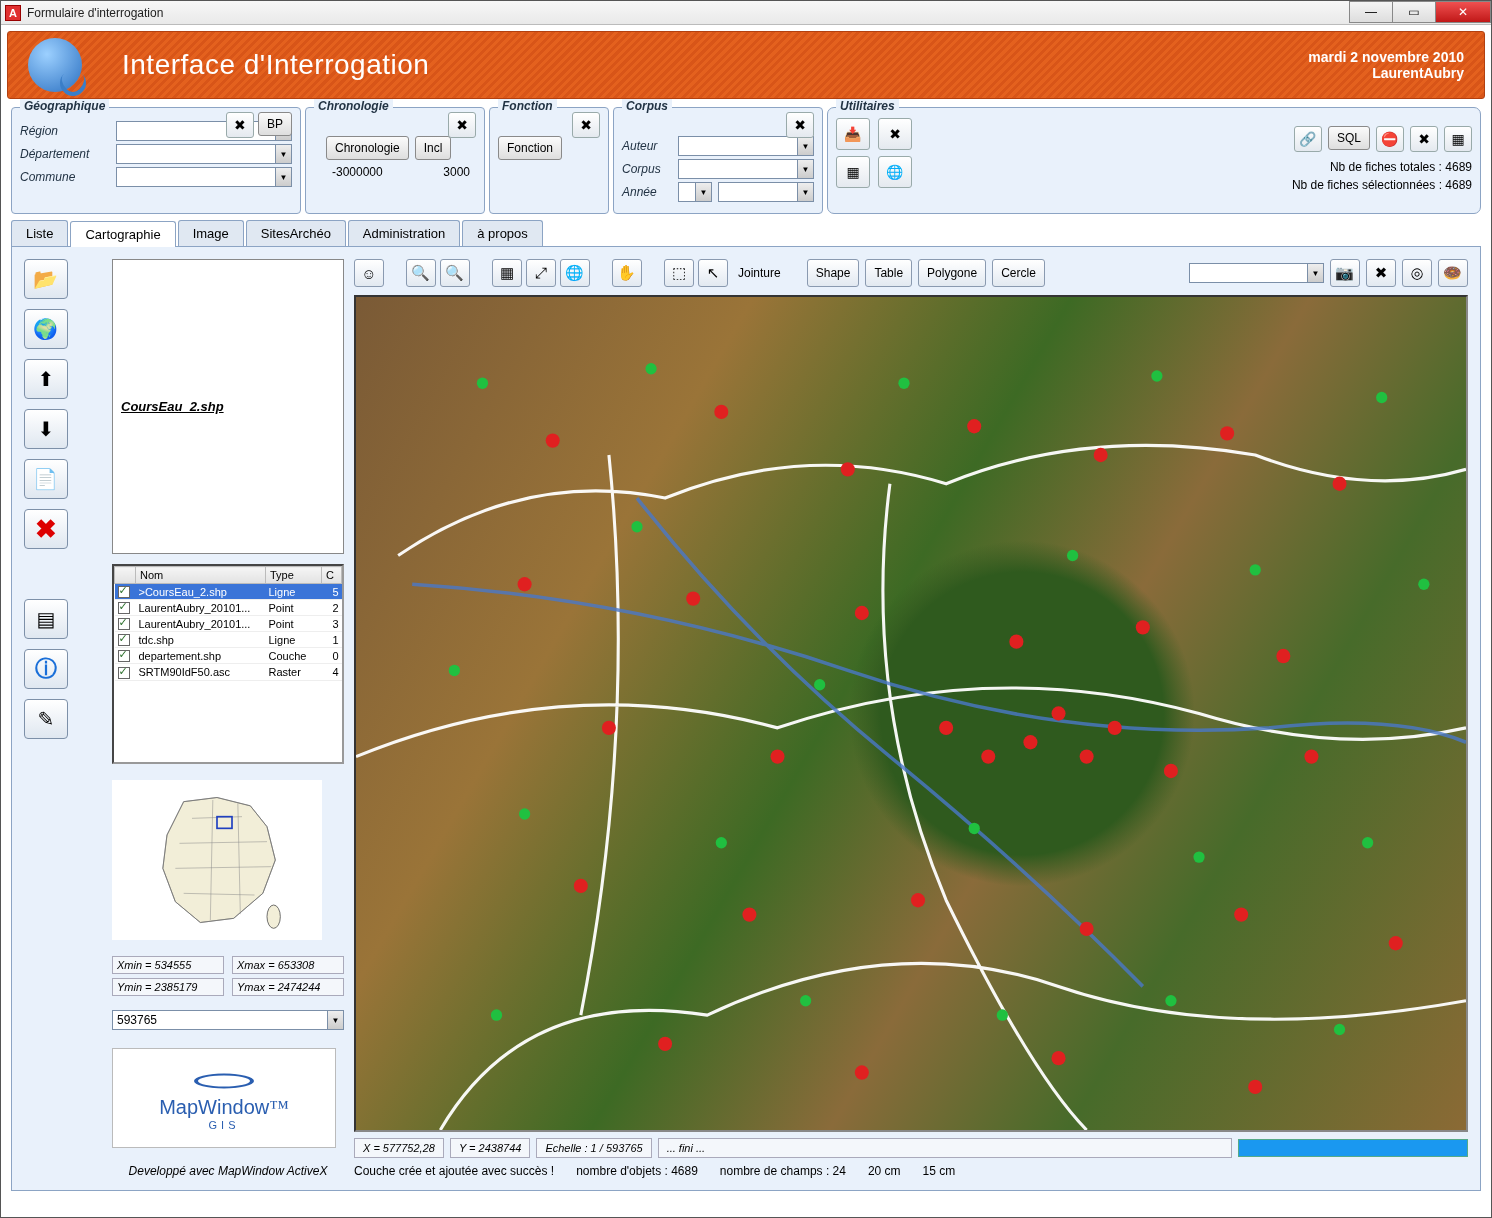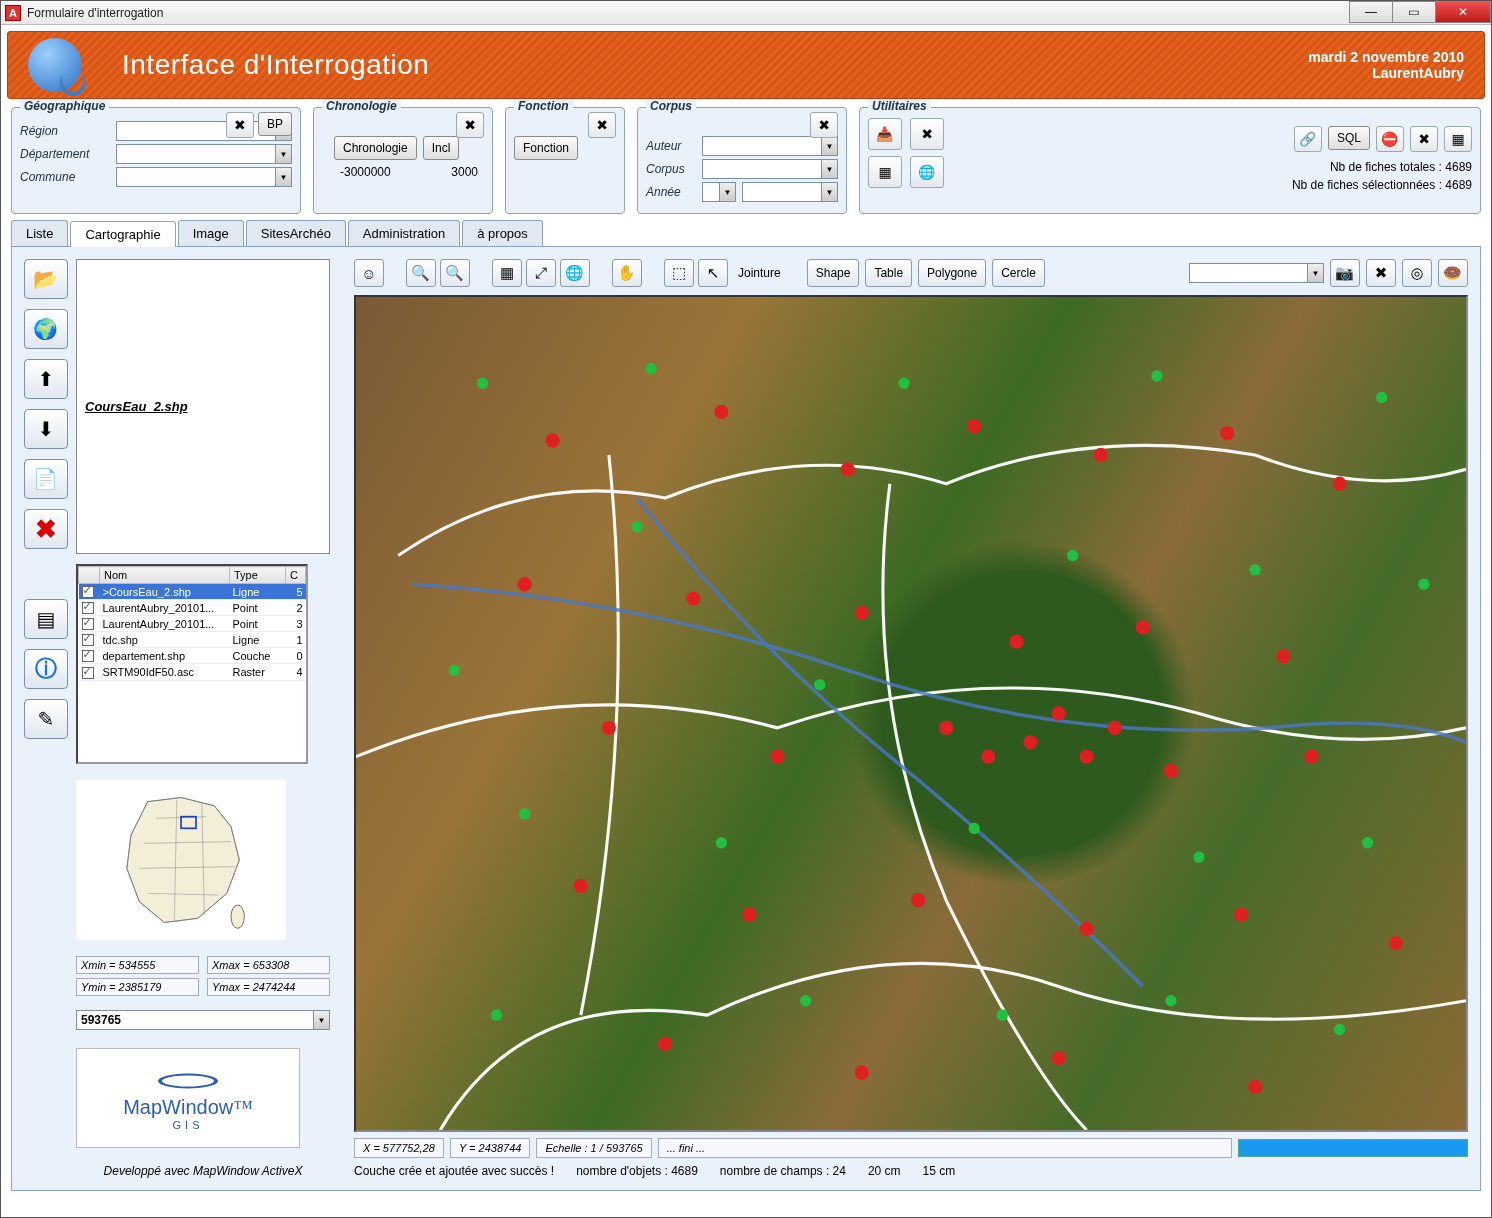--- a/index.html
+++ b/index.html
@@ -20,28 +20,28 @@
   background: repeating-linear-gradient(135deg,#d85518 0 3px,#e4611e 3px 6px);
   border:1px solid #b24010; margin:6px; border-radius:3px;
   display:flex; align-items:center; padding:0 20px; color:#fff;
 }
 .header .globe { width:54px;height:54px;border-radius:50%;background:radial-gradient(circle at 35% 30%,#9cd0ff,#2a6fc0);position:relative;margin-right:40px;}
 .header .globe::after{content:"";position:absolute;bottom:-4px;right:-4px;width:22px;height:22px;border:4px solid #3a7ec8;border-top:none;border-left:none;border-radius:50%;transform:rotate(45deg);}
 .header h1 { font-size:28px; font-weight:normal; letter-spacing:.5px;}
 .header .right { margin-left:auto; text-align:right; font-size:14px; font-weight:bold;}
 
 
-.filters { display:flex; gap:12px; margin:8px 10px 4px; }
+.filters { display:flex; gap:4px; margin:8px 10px 4px; }
 .fieldset { border:1px solid #8ca4c4; border-radius:4px; padding:10px 8px 8px; position:relative; background:#e9f1fb;}
 .fieldset .legend { position:absolute; top:-9px; left:8px; background:#e9f1fb; padding:0 4px; font-weight:bold; font-style:italic; color:#234;}
 .fieldset.geo { width:290px;}
 .fieldset.chrono{ width:180px;padding-left:20px;}
 .fieldset.fonc { width:120px;}
 .fieldset.corpus{ width:210px;}
-.fieldset.util { flex:1;}
+.fieldset.util { flex:1;border-radius:7px;}
 .row { display:flex; align-items:center; margin:3px 0; gap:6px;}
 .row label { font-style:italic; width:90px; color:#234;}
 .combo { flex:1; height:20px; border:1px solid #7b8fa8; background:#fff; display:flex;}
 .combo .arrow{ width:16px; background:linear-gradient(#eee,#ccc); border-left:1px solid #7b8fa8; display:flex;align-items:center;justify-content:center; font-size:8px;}
 .btn { height:24px; padding:2px 8px; border:1px solid #8a8a8a; background:linear-gradient(#fbfbfb,#dedede); border-radius:3px; font-size:12px; display:inline-flex;align-items:center;justify-content:center;}
 .iconbtn { width:28px;height:26px;border:1px solid #9aa;background:linear-gradient(#fff,#e4e9ef);border-radius:3px;display:inline-flex;align-items:center;justify-content:center;font-size:14px;}
 .chrono-vals{ display:flex; justify-content:space-between; padding:2px 6px; font-size:12px;}
 .util-grid{ display:flex; gap:8px;}
 .util-col{ display:flex; flex-direction:column; gap:6px;}
 .util-right{ margin-left:auto; text-align:right; font-size:12px;}
@@ -61,21 +61,21 @@
 .filebox{ flex:1; height:30px; border:1px solid #888; background:#fff; padding:4px 8px; font-weight:bold; font-style:italic; text-decoration:underline; font-size:13px; display:flex;align-items:center;}
 .layerlist{ width:232px; height:200px; border:2px inset #999; background:#fff; font-size:11px; overflow:hidden;}
 .layerlist table{ width:100%; border-collapse:collapse;}
 .layerlist th{ background:linear-gradient(#f5f5f5,#e2e2e2); border:1px solid #bbb; padding:2px 4px; text-align:left; font-weight:normal;}
 .layerlist td{ padding:1px 3px; border-bottom:1px solid #eee;white-space:nowrap;overflow:hidden;text-overflow:ellipsis;}
 .layerlist tr.sel td{ background:#3a74d8; color:#fff;}
 .minimap{ width:210px;height:160px;border:0;background:#fff;display:flex;align-items:center;justify-content:center;margin-top:6px;}
 .minimap svg{ width:190px;height:150px;}
 .coords{ display:grid; grid-template-columns:1fr 1fr; gap:4px 8px; font-size:11px; font-style:italic; margin-top:6px;}
 .coords span{ border:1px solid #aab; padding:2px 4px; background:#f4f7fb;}
-.scalecombo{ margin-left:auto; width:100px;font-weight:bold;}
+.scalecombo{ margin-left:auto; width:100px;}
 .logo{ width:224px;height:100px;border:1px solid #bbb;background:#fff;margin-top:8px;display:flex;flex-direction:column;align-items:center;justify-content:center;}
 .logo .ring{width:60px;height:30px;border:4px solid #2a5eb0;border-radius:50%;transform:rotateX(60deg);}
 .logo .txt{ font-family:"Times New Roman",serif; font-size:20px; color:#2a5eb0;}
 .credit{ font-style:italic; font-size:12px; text-align:center; margin-top:6px;}
 
 .mainarea{ flex:1; padding:12px; display:flex; flex-direction:column;}
 .toolbar{ display:flex; gap:6px; align-items:center; margin-bottom:8px;}
 .tbtn { width:30px;height:28px;border:1px solid #8a9ab0;background:linear-gradient(#fff,#e2e9f1);border-radius:3px;display:flex;align-items:center;justify-content:center;font-size:15px;}
 .tgrp{ display:flex; gap:4px;}
 .tbtn.label{ width:auto; padding:0 8px; font-size:12px;}
@@ -245,21 +245,21 @@
             <span style="color:#d00;font-weight:bold;font-size:26px;">✖</span>
           </div>
         <div style="height:30px;"></div>
         <div class="bigbtn">▤</div>
         <div class="bigbtn">
             <span style="color:#1a6fd8;font-weight:bold;font-size:22px;">ⓘ</span>
           </div>
         <div class="bigbtn">✎</div>
       </div>
 
-      <div class="sidecol" style="flex:1;">
+      <div class="sidecol" style="flex:1;margin-left:36px;">
         <div class="filebox">CoursEau_2.shp</div>
 
         <div class="layerlist">
           <table>
             <thead>
                 <tr>
               <th style="width:18px"></th>
               <th>Nom</th>
               <th style="width:56px">Type</th>
               <th style="width:20px">C</th>

